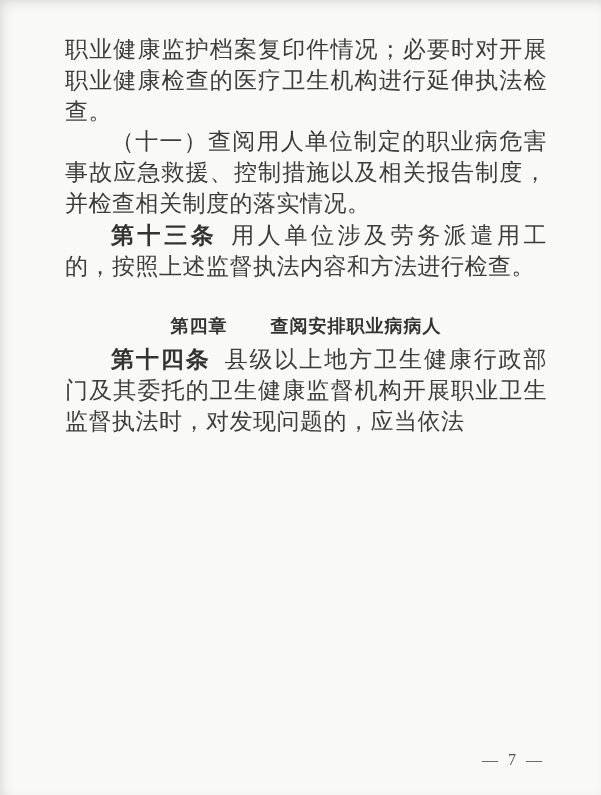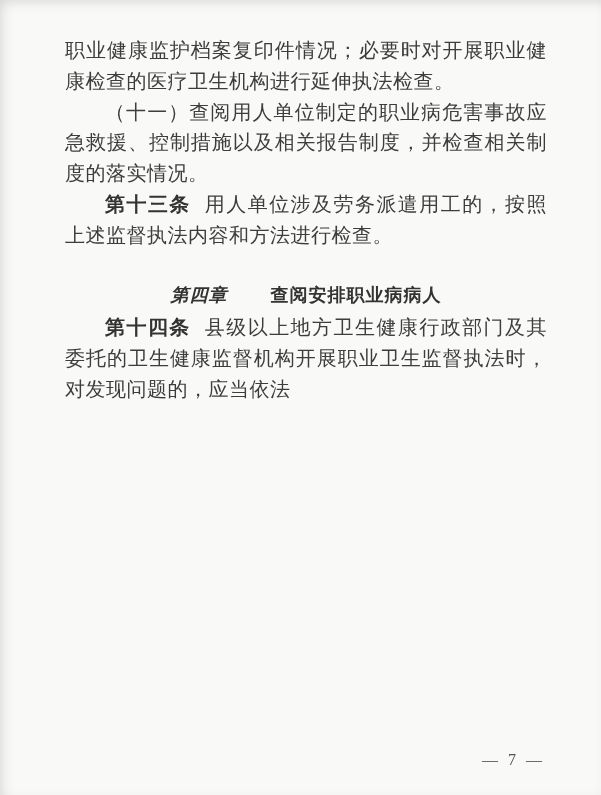--- a/index.html
+++ b/index.html
@@ -25,21 +25,21 @@
   .content {
     position: absolute;
     top: 0;
     left: 0;
     width: 482px;
     padding: 35px 54px 0 65px;
     color: var(--ink, #3d3d3d);
   }
   .para {
     margin: 0;
-    font-size: 20px;
+    font-size: 23px;
     line-height: 30.8px;
     letter-spacing: 0.5px;
     text-align: justify;
     text-justify: inter-character;
     text-indent: 2em;
     word-break: break-all;
   }
   .para.no-indent {
     text-indent: 0;
   }
@@ -55,21 +55,20 @@
     line-height: 30.8px;
     text-align: center;
     text-indent: 0;
     font-family: "Liberation Sans", "DejaVu Sans", sans-serif;
     font-weight: bold;
     color: var(--ink-bold, #333331);
     letter-spacing: 1px;
   }
   .chapter .chapter-lead {
     margin-right: 43px;
-    font-style: italic;
   }
   .page-number {
     position: absolute;
     top: 750px;
     right: 56px;
     font-size: 16px;
     line-height: 20px;
     letter-spacing: 3px;
     color: var(--ink-light, #54544f);
     font-family: "Liberation Serif", "DejaVu Serif", serif;

